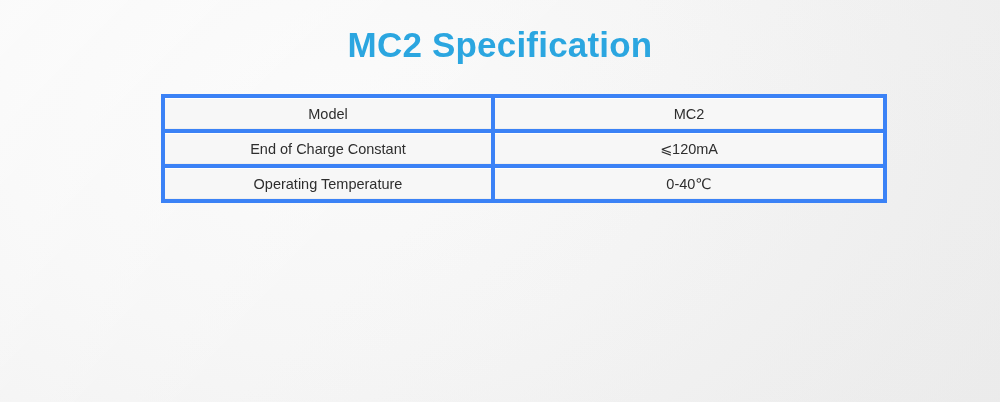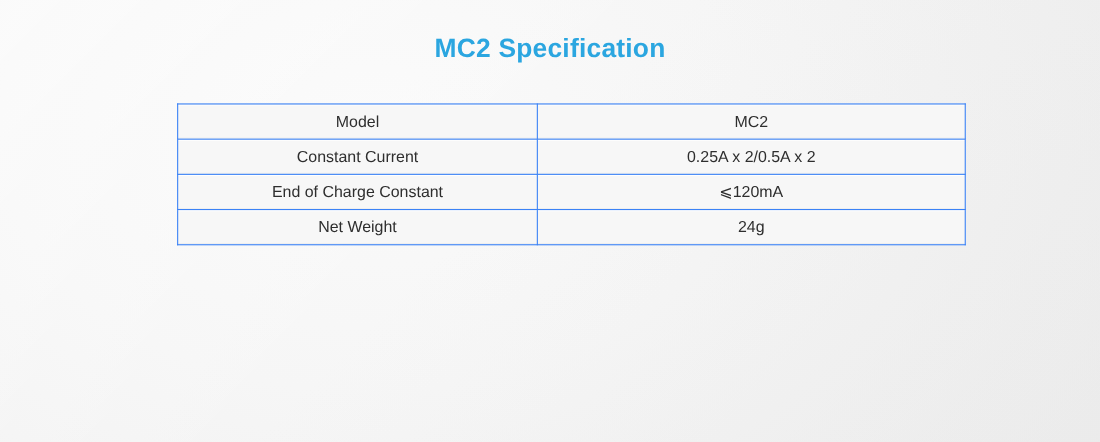--- a/index.html
+++ b/index.html
@@ -27,21 +27,21 @@
     pointer-events: none;
     background: linear-gradient(135deg, rgba(255,255,255,0.55) 0%, rgba(255,255,255,0.0) 45%, rgba(228,228,228,0.35) 100%);
   }
 
   .page-title {
     position: absolute;
     left: 0;
     right: 0;
     top: 28px;
     text-align: center;
-    font-size: 24px;
+    font-size: 35px;
     font-weight: bold;
     letter-spacing: 0.2px;
     color: #2ba6e0;
     line-height: 34px;
     z-index: 2;
   }
 
   .spec-table-wrap {
     position: absolute;
     left: 161px;
@@ -59,21 +59,21 @@
   }
 
   table.spec-table td {
     height: 31px;
     padding: 0 6px;
     text-align: center;
     vertical-align: middle;
     font-size: 14.5px;
     color: #2e2e2e;
     background: #f7f7f7;
-    border: 1px solid #3b82f6;
+    border: 4px solid #3b82f6;
     white-space: nowrap;
     overflow: hidden;
     text-overflow: ellipsis;
   }
 
   table.spec-table td.label-cell {
     width: 314px;
   }
   table.spec-table td.value-cell {
     width: 376px;
@@ -94,35 +94,31 @@
   <div class="spec-table-wrap">
     <table class="spec-table">
       <tbody>
 
         <tr>
           <td class="label-cell">Model</td>
           <td class="value-cell">MC2</td>
         </tr>
 
 
-        <tr>
-          <td class="label-cell">Constant Current</td>
-          <td class="value-cell">0.25A x 2/0.5A x 2</td>
-        </tr>
 
 
         <tr>
           <td class="label-cell">End of Charge Constant</td>
           <td class="value-cell">⩽120mA</td>
         </tr>
 
+        <tr>
+          <td class="label-cell">Operating Temperature</td>
+          <td class="value-cell">0-40℃</td>
+        </tr>
 
 
-        <tr>
-          <td class="label-cell">Net Weight</td>
-          <td class="value-cell">24g</td>
-        </tr>
 
       </tbody>
     </table>
   </div>
 
 </div>
 
 </body></html>

